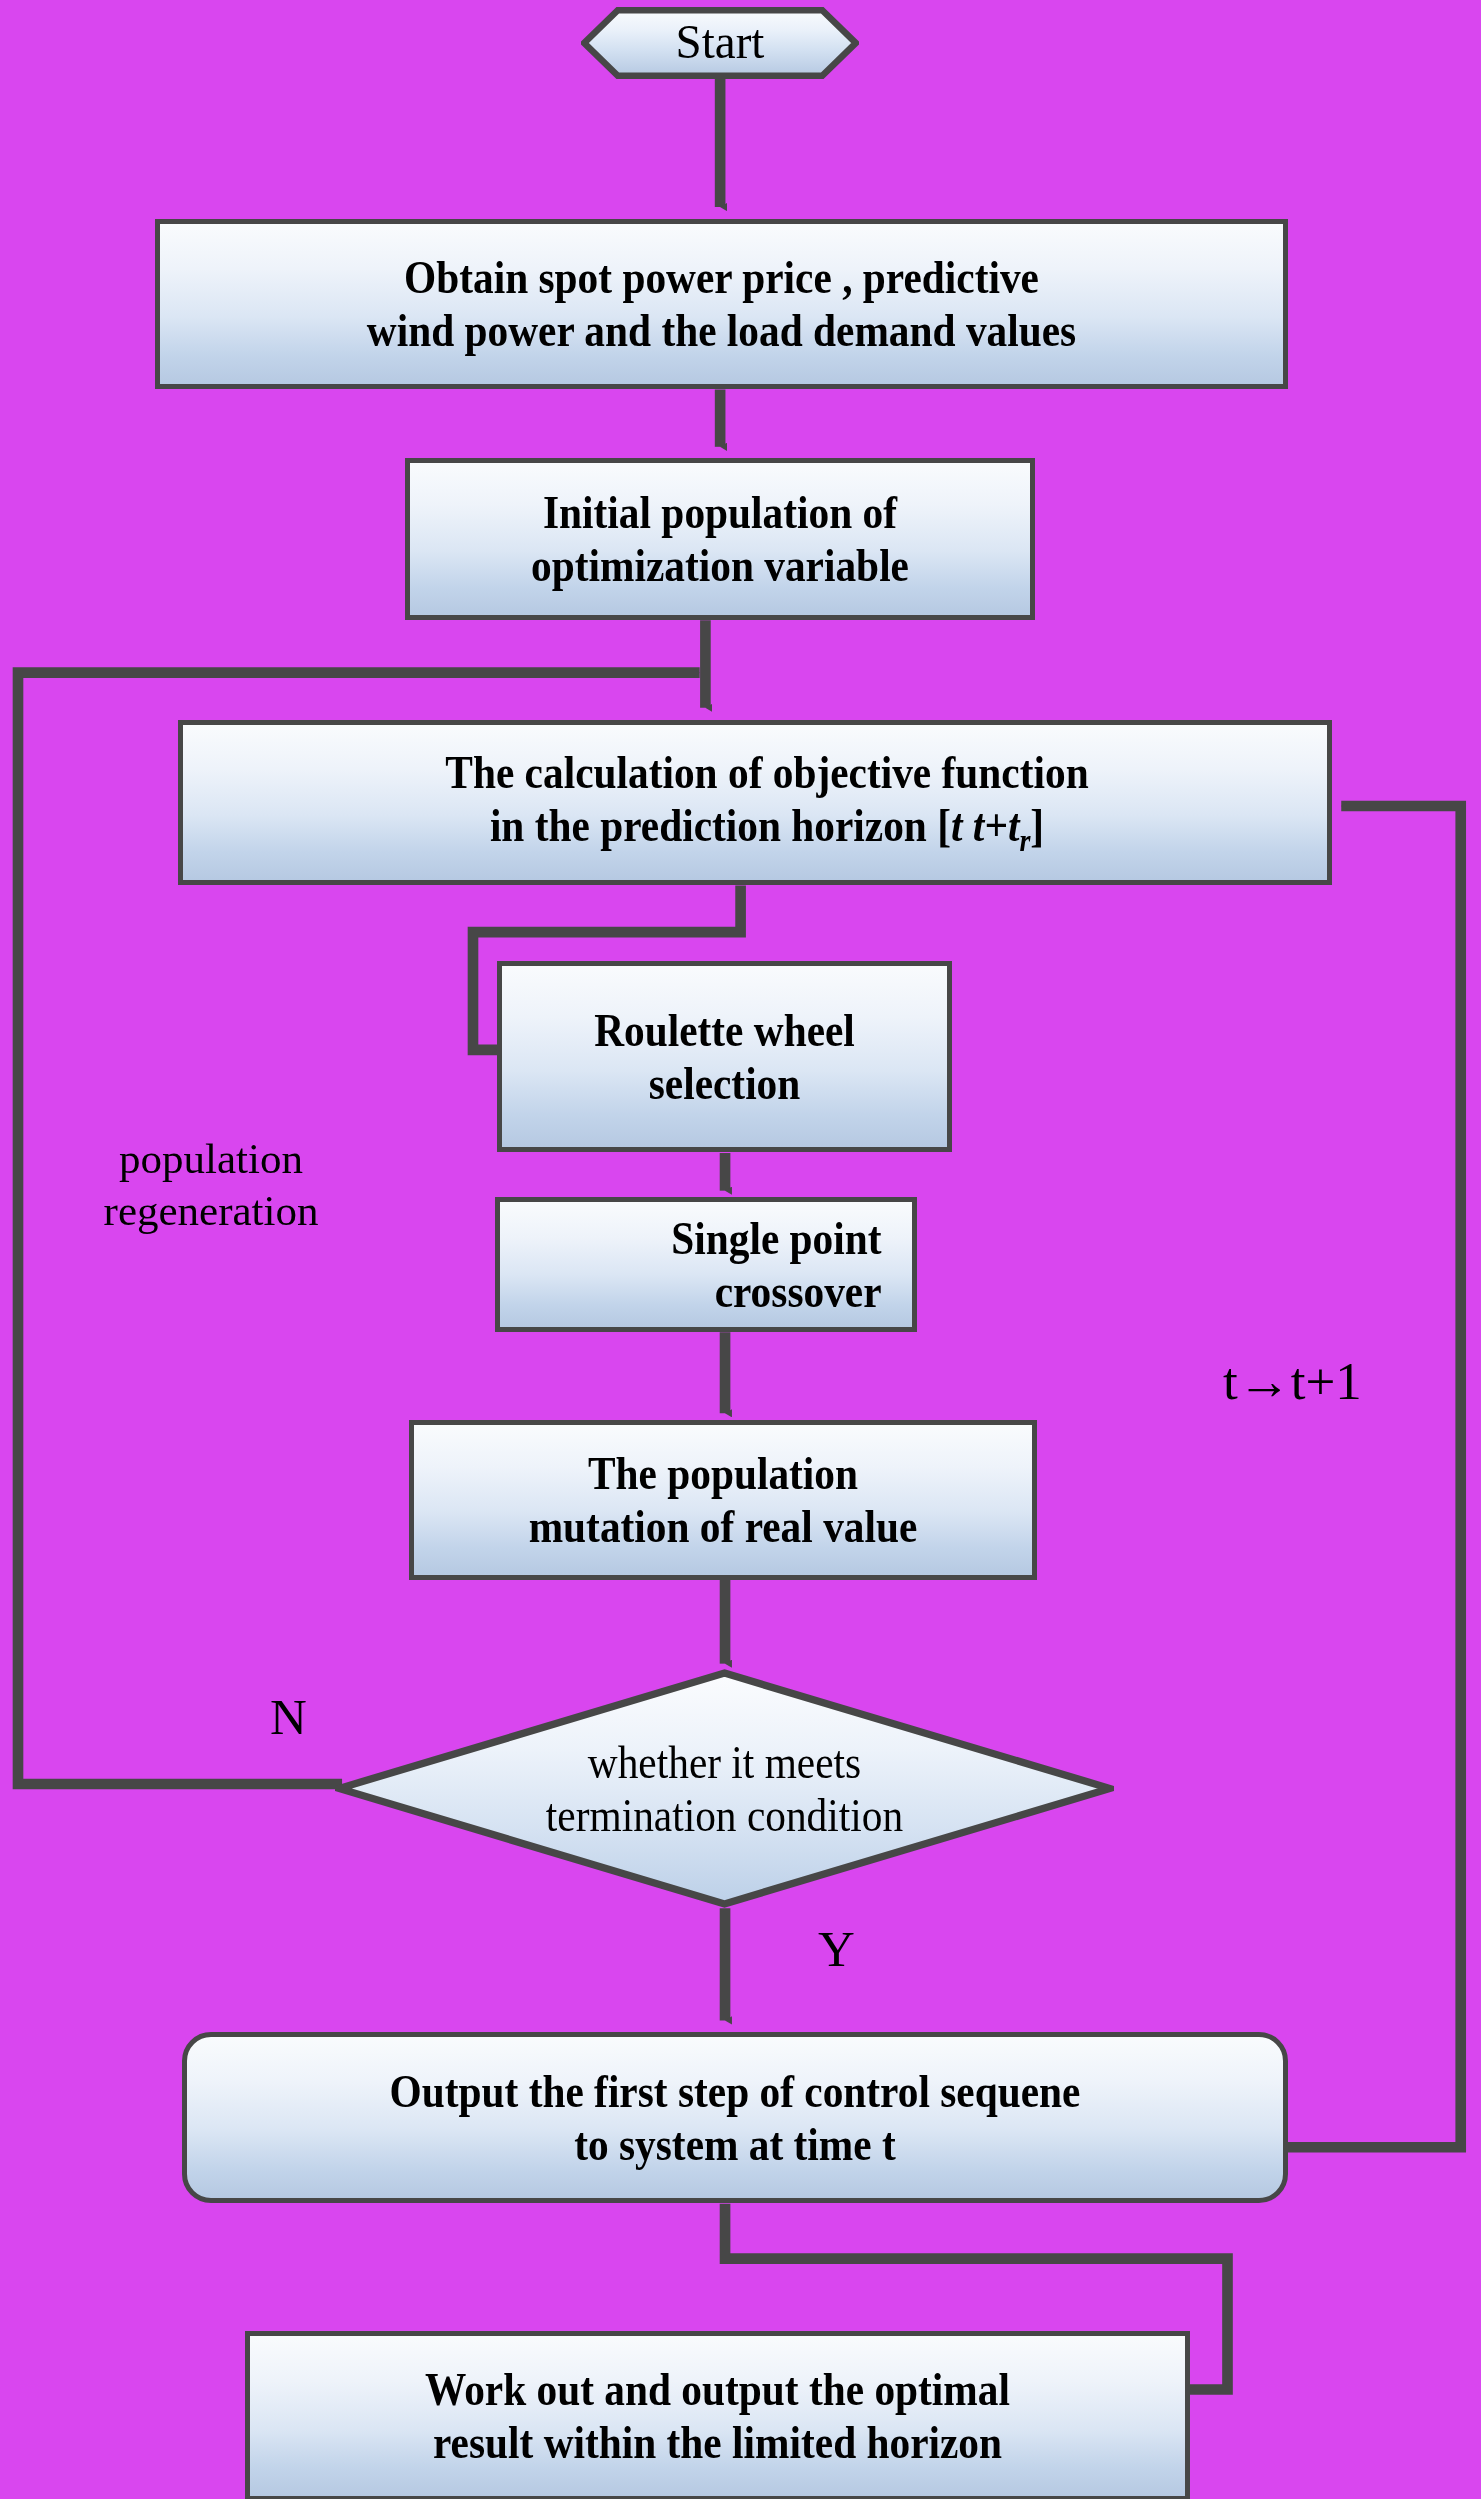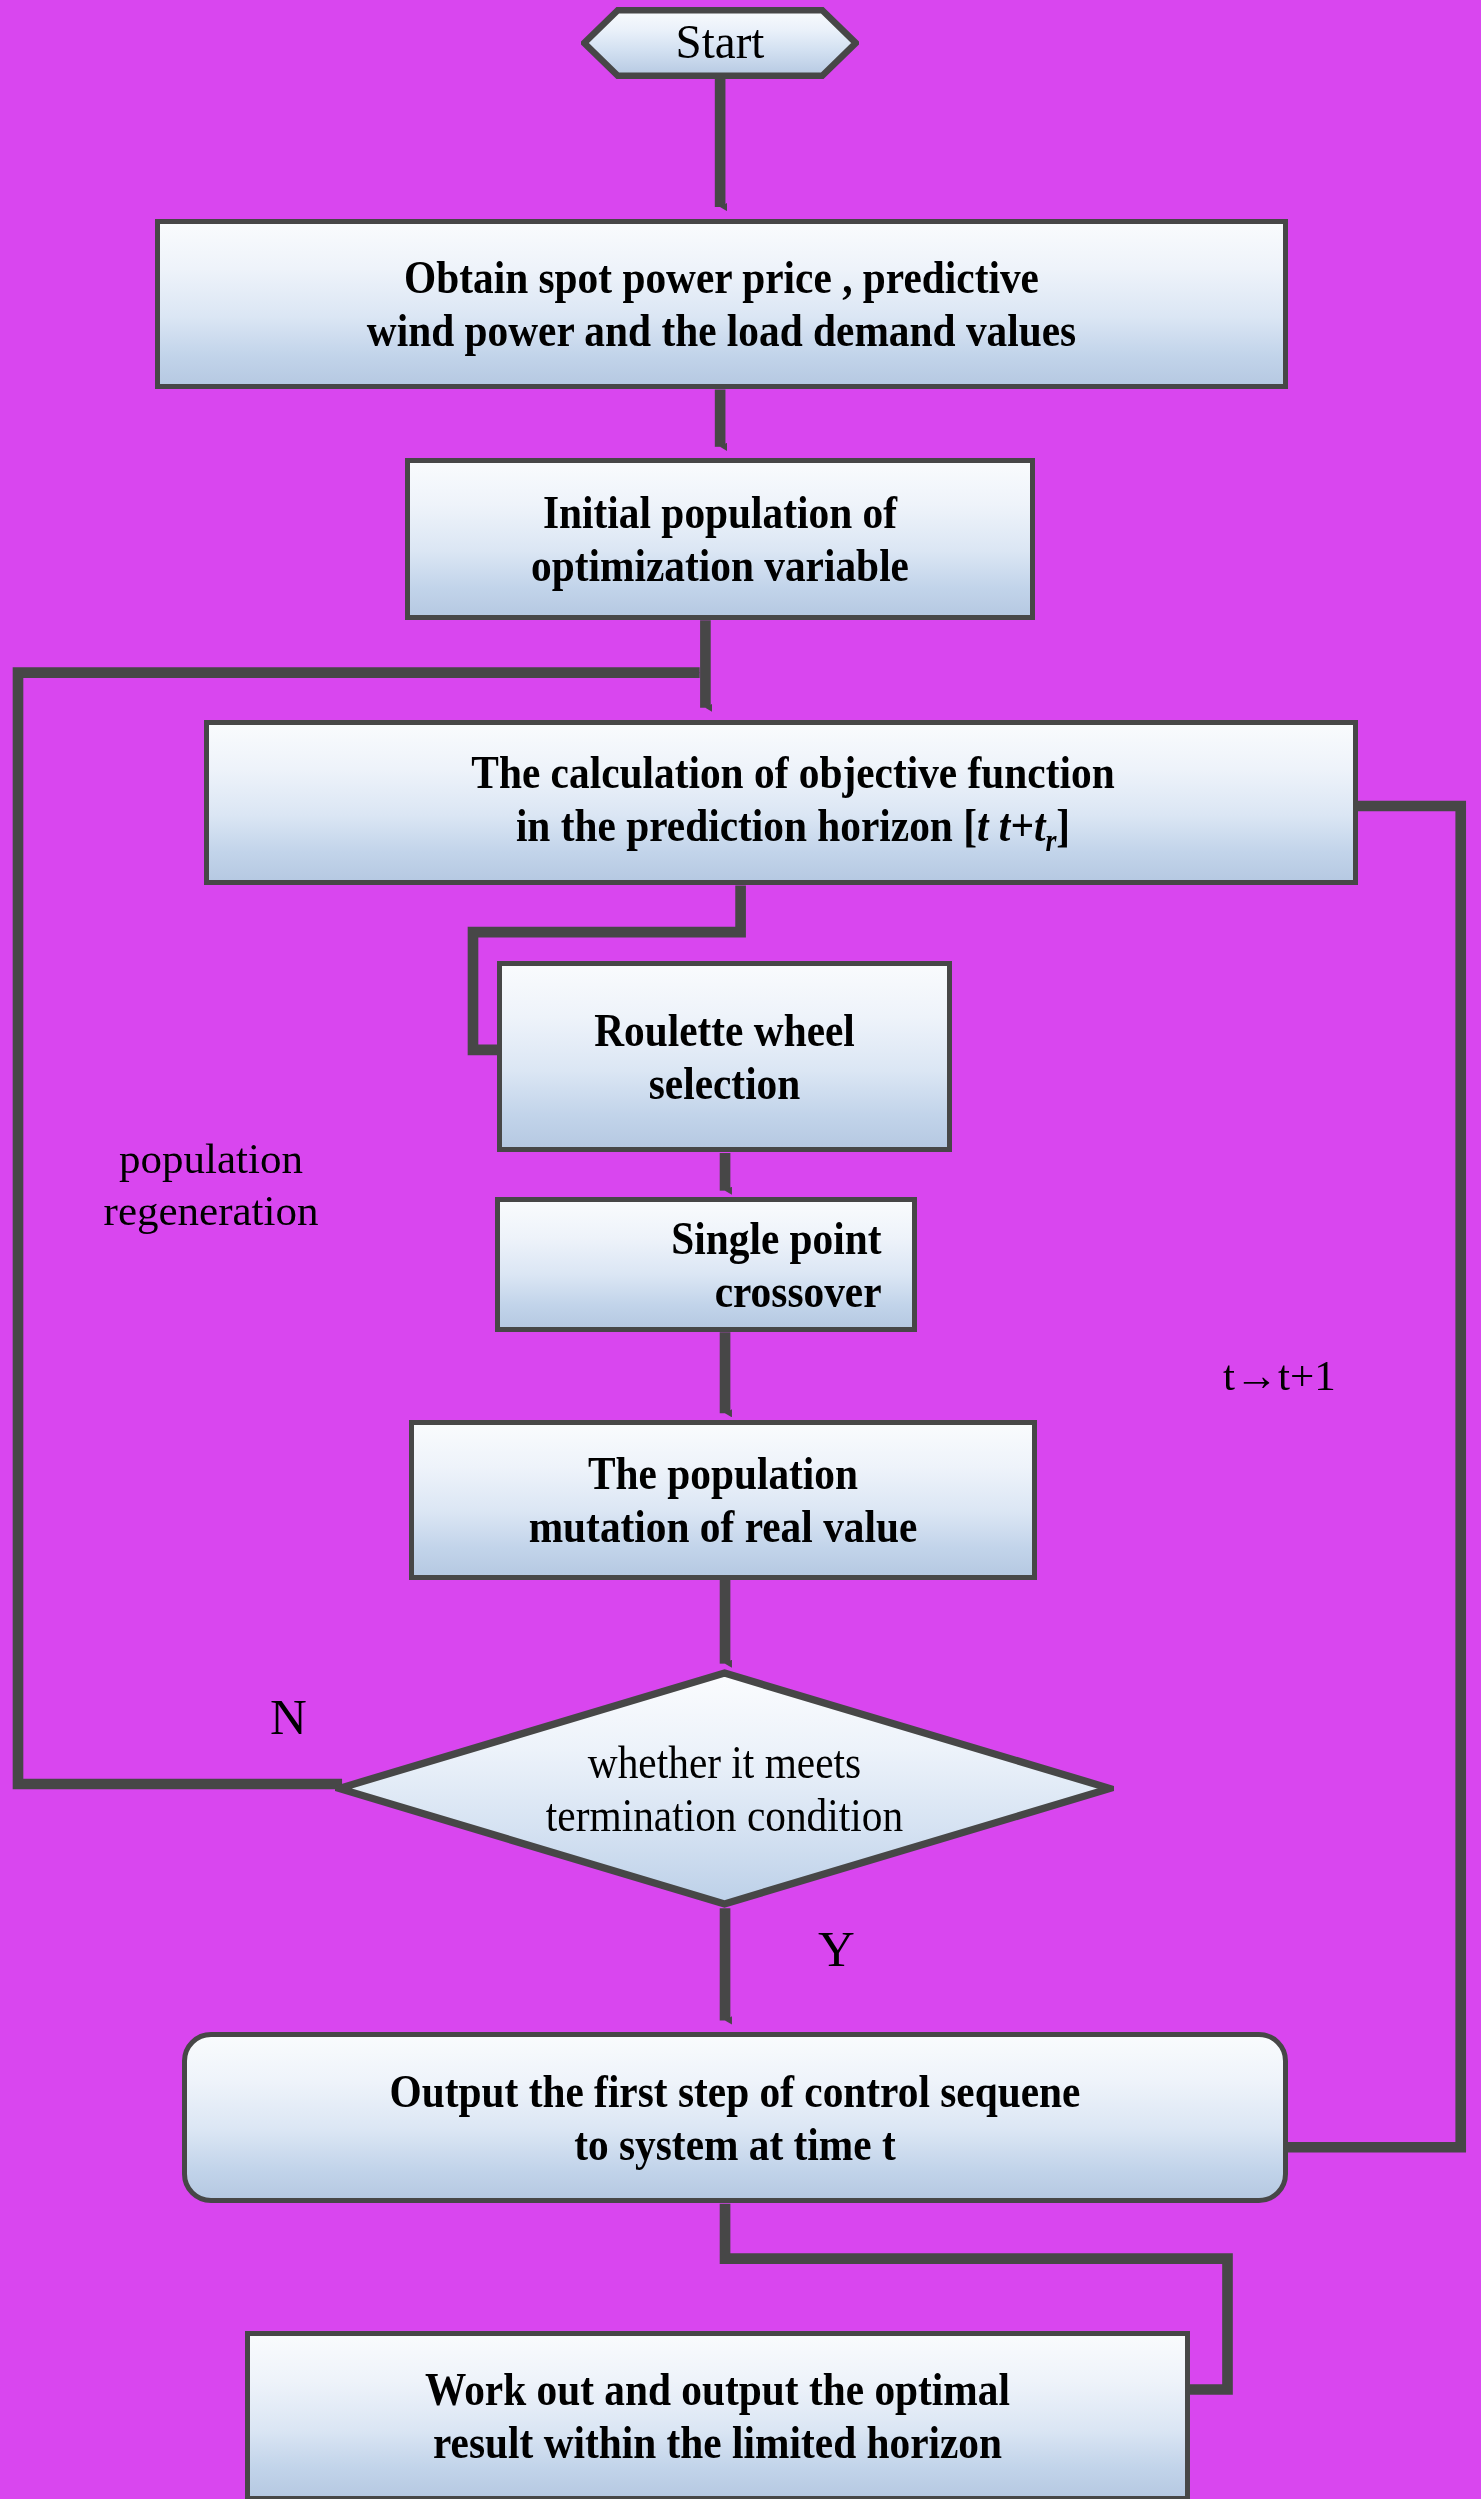--- a/index.html
+++ b/index.html
@@ -69,21 +69,21 @@
   .diamond-label { transform: scaleX(0.88); }
   .freelabel {
     position: absolute;
     color: #000000;
     font-family: "Liberation Serif", "DejaVu Serif", serif;
     white-space: pre-line;
     line-height: 1.2;
   }
   .label-branch { font-size: 51px; }
   .label-side { font-size: 43px; text-align: center; }
-  .label-time { font-size: 43px; white-space: nowrap; text-align: right; }
+  .label-time { font-size: 53px; white-space: nowrap; text-align: right; }
   .sub { font-size: 0.68em; vertical-align: sub; }
   .ital { font-style: italic; }
 </style>
 </head>
 <body>
 
 <div id="canvas">
 
   <svg id="wires" viewBox="0 0 1811 3055" xmlns="http://www.w3.org/2000/svg">
     <defs>
@@ -142,21 +142,21 @@
   <div class="node boxnode" style="left:155px; top:219px; width:1133px; height:170px;">
     <span class="boxtext">Obtain  spot power price ,  predictive
 wind power and the load demand values</span>
   </div>
 
   <div class="node boxnode" style="left:405px; top:458px; width:630px; height:162px;">
     <span class="boxtext">Initial population of
 optimization variable</span>
   </div>
 
-  <div class="node boxnode" style="left:204px; top:720px; width:1154px; height:165px;padding-left:24px;">
+  <div class="node boxnode" style="left:178px; top:720px; width:1154px; height:165px;padding-left:24px;">
     <span class="boxtext"><span>The calculation of objective function</span><br><span>in the prediction horizon [</span><span class="ital">t</span><span class="ital"> t+t</span><span class="ital sub">r</span><span>]</span></span>
   </div>
 
   <div class="node boxnode" style="left:497px; top:961px; width:455px; height:191px;justify-content:flex-end;">
     <span class="boxtext">Roulette wheel
 selection</span>
   </div>
 
   <div class="node boxnode" style="left:495px; top:1197px; width:422px; height:135px;text-align:right;">
     <span class="boxtext">Single point

